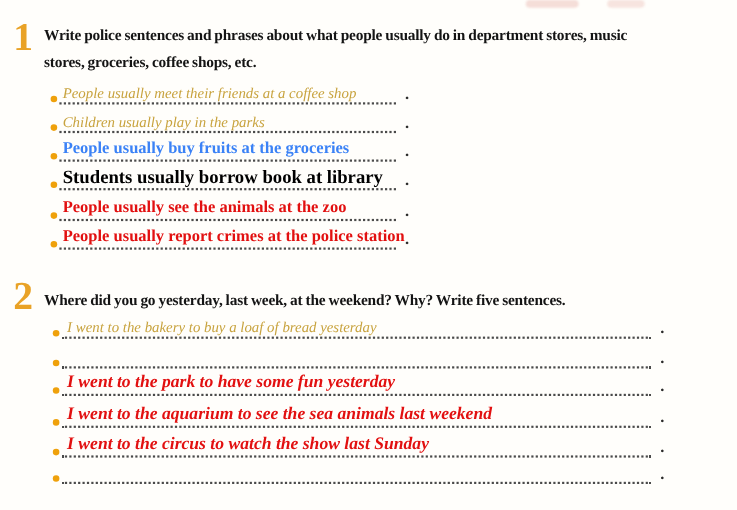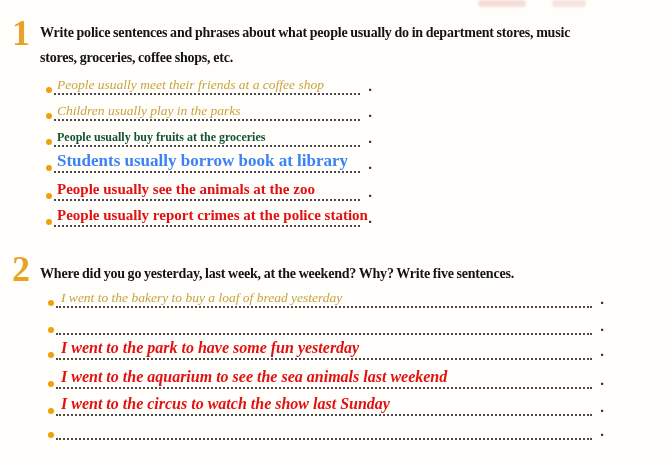--- a/index.html
+++ b/index.html
@@ -43,23 +43,23 @@
     white-space:nowrap;line-height:1;
   }
   .ex2 .ans-text{left:15px;font-style:italic;}
   .endmark{
     position:absolute;right:-12px;bottom:1px;
     font-size:15px;font-weight:bold;color:#2a2a2a;line-height:1;
   }
   .gold{
     font-style:italic;color:#C8A33E;font-size:13.5px;
   }
-  .red-sm{font-weight:bold;color:#14532d;font-size:12px;}
+  .red-sm{font-weight:bold;color:#3b82f6;font-size:15px;}
   .red-md{font-weight:bold;color:#E21010;font-size:15px;margin-top:44px;}
-  .red-lg{font-weight:bold;color:#3b82f6;font-size:17px;}
+  .red-lg{font-weight:bold;color:#000000;font-size:17px;}
   .red-15{font-weight:bold;color:#E21010;font-size:16px;}
 </style>
 </head>
 <body>
 
 <div class="page">
 
   <div class="edge-artifact" style="left:478px;width:48px;"></div>
   <div class="edge-artifact" style="left:552px;width:34px;opacity:.8;"></div>
 

